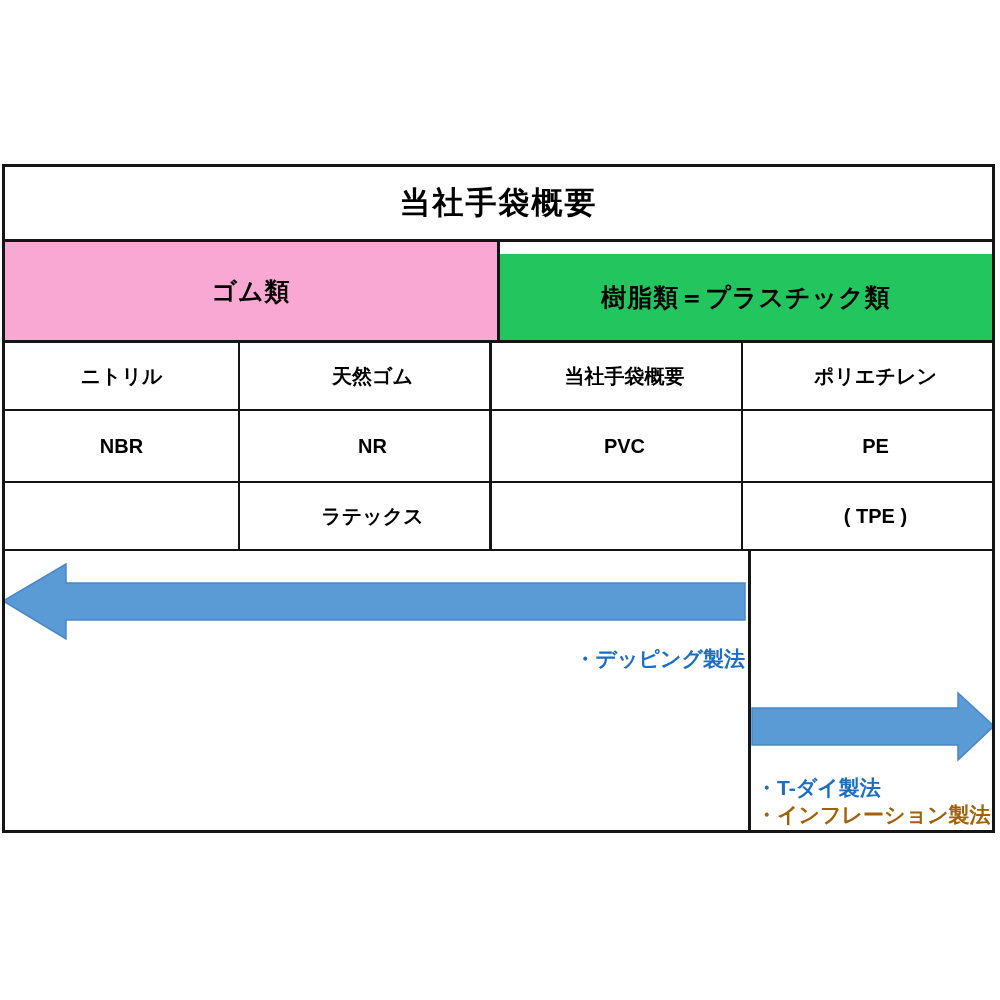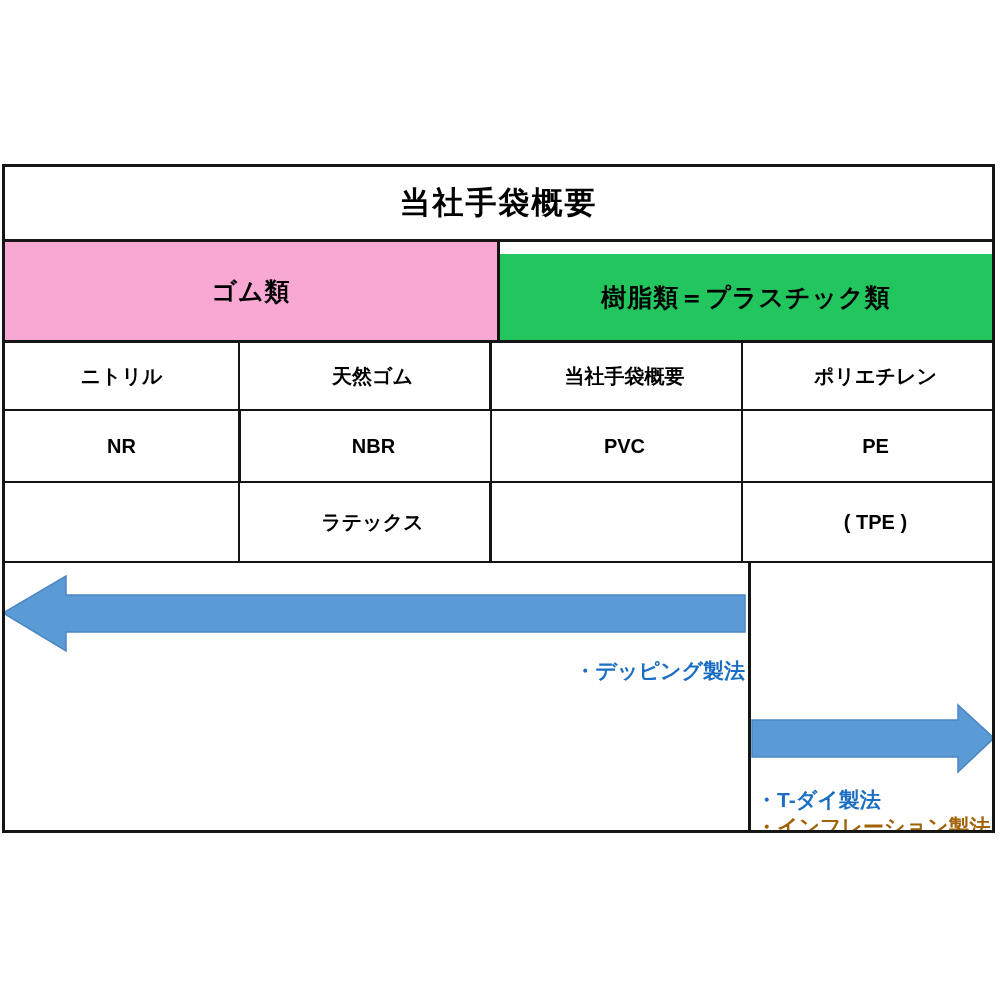--- a/index.html
+++ b/index.html
@@ -28,21 +28,21 @@
   .group-row { height: 101px; display: flex; border-bottom: 3px solid #151515; }
   .group-cell {
     flex: 1; display: flex; align-items: center; justify-content: center;
   }
   .group-cell.left { border-right: 3px solid #151515; }
   .group-label { font-size: 25px; font-weight: bold; color: #000; letter-spacing: 1px; }
 
   .data-row { display: flex; gap: 16px; }
   .data-row.r1 { height: 68px; }
   .data-row.r2 { height: 72px; }
-  .data-row.r3 { height: 80px; }
+  .data-row.r3 { height: 68px; }
   .data-row { border-bottom: 2px solid #151515; }
   .cell {
     flex: 1; display: flex; align-items: center; justify-content: center;
     font-size: 20px; font-weight: bold; color: #000;
   }
   .cell.b2 { border-right: 2px solid #151515; }
   .cell.b3 { border-right: 3px solid #151515; }
 
   .arrow-area { flex: 1; position: relative; overflow: hidden; }
   .col-divider {
@@ -82,22 +82,22 @@
     </div>
 
     <div class="data-row r1">
       <div class="cell b2">ニトリル</div>
       <div class="cell b3">天然ゴム</div>
       <div class="cell b2">当社手袋概要</div>
       <div class="cell">ポリエチレン</div>
     </div>
 
     <div class="data-row r2">
+      <div class="cell b2">NBR</div>
       <div class="cell b3">NR</div>
-      <div class="cell b2">NBR</div>
       <div class="cell b2">PVC</div>
       <div class="cell">PE</div>
     </div>
 
     <div class="data-row r3">
       <div class="cell b2"></div>
       <div class="cell b3">ラテックス</div>
       <div class="cell b2"></div>
       <div class="cell">( TPE )</div>
     </div>

